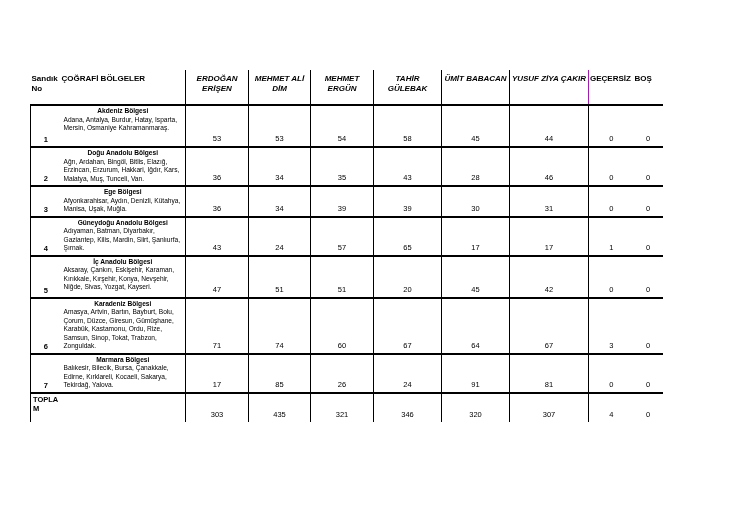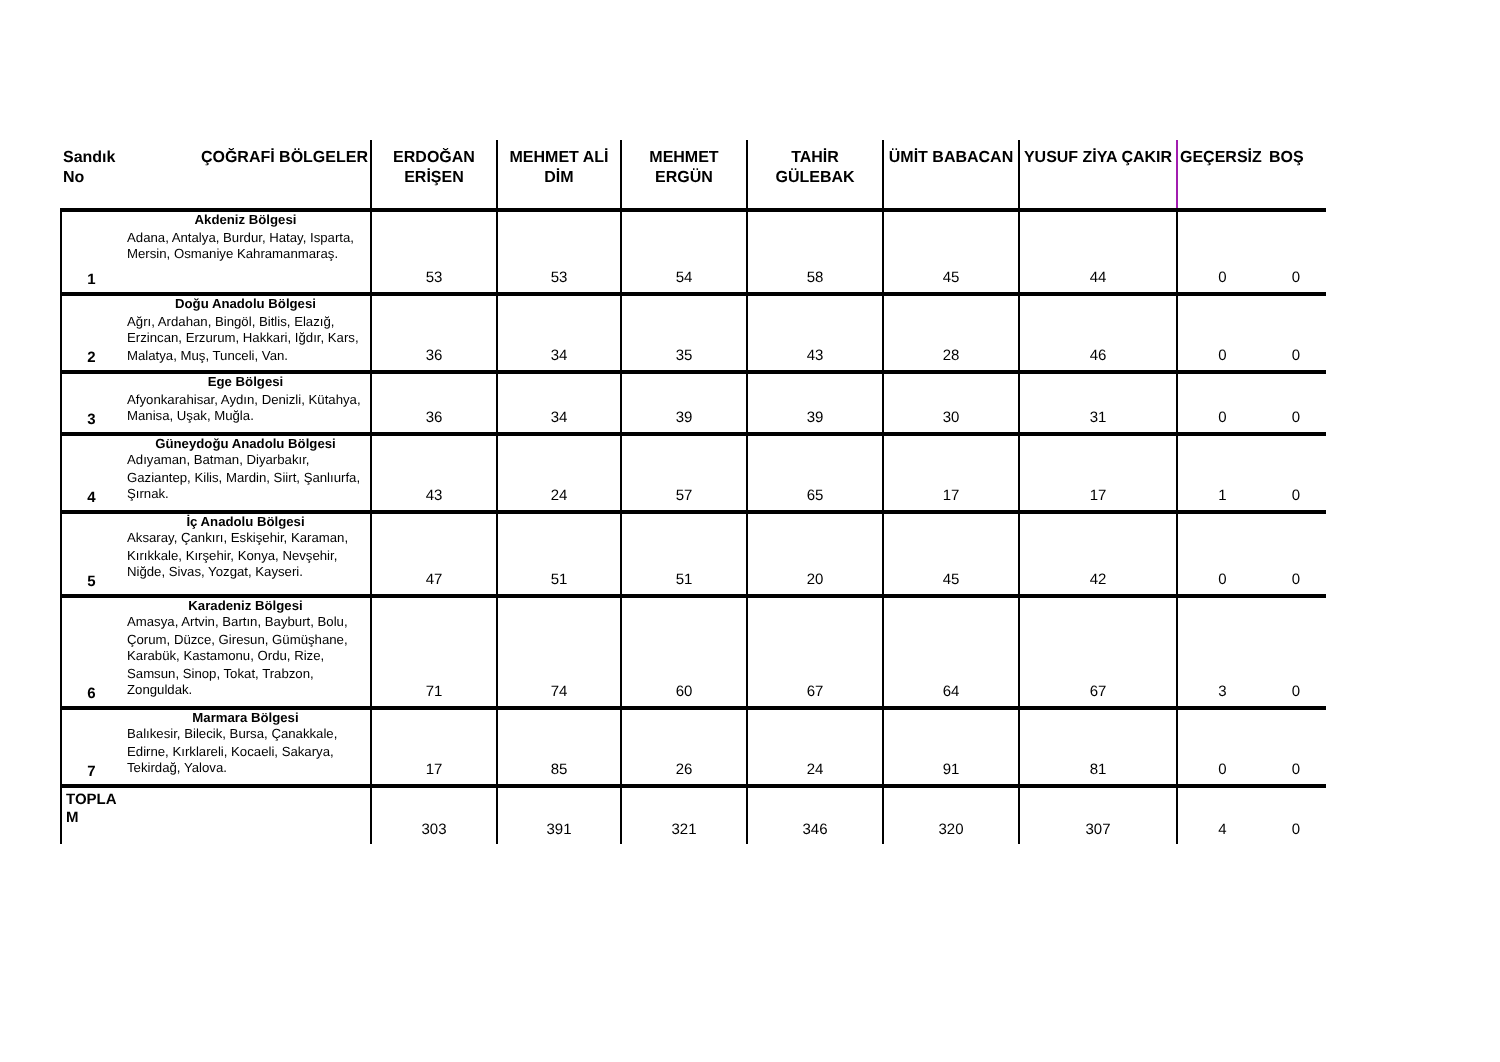--- a/index.html
+++ b/index.html
@@ -25,22 +25,22 @@
   tr.header th {
     font-weight: bold;
     font-size: 8px;
     line-height: 10px;
     vertical-align: top;
     height: 30px;
     border-bottom: 2px solid #000;
     padding: 4px 1px 0 1px;
   }
   th.h-sandik { text-align: left; padding-left: 3px; }
-  th.h-bolgeler { text-align: right; padding-top: 14px; }
-  th.h-candidate { text-align: center; border-left: 1px solid #000; }
+  th.h-bolgeler { text-align: left; padding-top: 14px; }
+  th.h-candidate { text-align: center; border-left: 1px solid #000; font-style: italic; }
   th.h-gecersiz {
     text-align: left; border-left: 1px solid #a21caf;
     word-break: break-all; padding-left: 2px; padding-right: 4px;
   }
   th.h-bos {
     text-align: left;
     word-break: break-all; padding-left: 2px; padding-right: 14px;
   }
   
   tr.region td { border-top: 2px solid #000; }
@@ -233,21 +233,21 @@
       <td class="val b-left">91</td>
       <td class="val b-left">81</td>
       <td class="val b-left">0</td>
       <td class="val">0</td>
     </tr>
 
     <tr class="rtotal">
       <td class="total-label">TOPLAM</td>
       <td class="desc"></td>
       <td class="val b-left">303</td>
-      <td class="val b-left">391</td>
+      <td class="val b-left">435</td>
       <td class="val b-left">321</td>
       <td class="val b-left">346</td>
       <td class="val b-left">320</td>
       <td class="val b-left">307</td>
       <td class="val b-left">4</td>
       <td class="val">0</td>
     </tr>
   </tbody>
     </table>
 </div>

